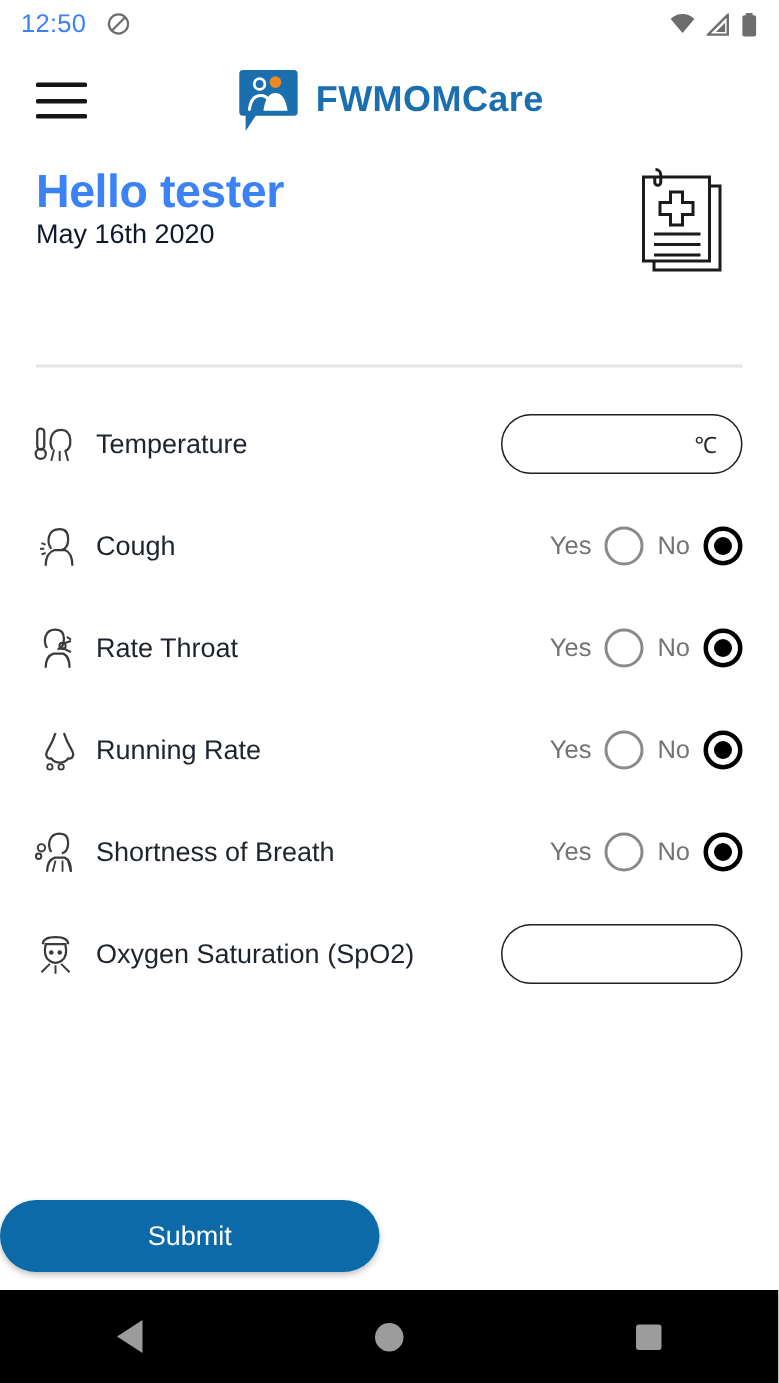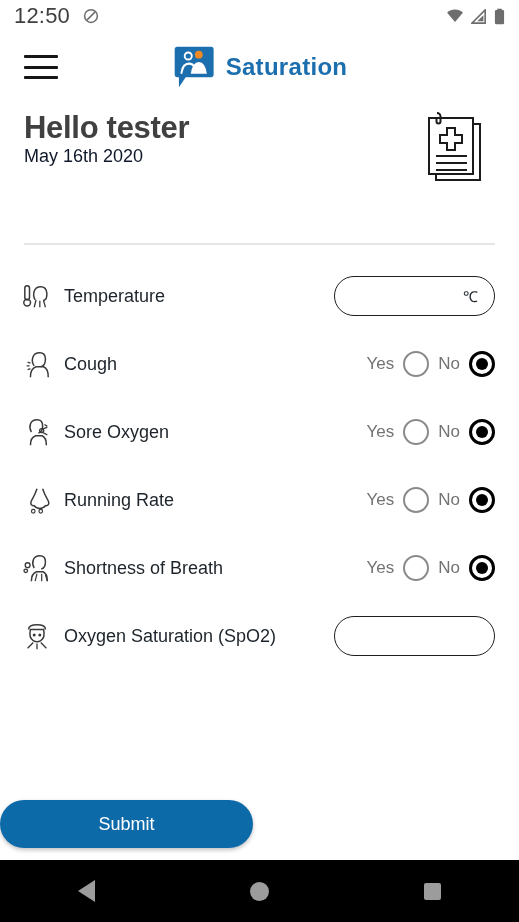--- a/index.html
+++ b/index.html
@@ -9,21 +9,21 @@
     font-family: "Liberation Sans", sans-serif;
     overflow: hidden;
   }
   .phone { position: relative; width: 519px; height: 922px; background: #fff; }
 
   
   .statusbar {
     position: absolute; top: 0; left: 0; width: 519px; height: 32px;
     display: flex; align-items: center; padding: 0 14px;
   }
-  .status-time { font-size: 22px; color: #404040; letter-spacing: .2px; }
+  .status-time { font-size: 17px; color: #3b82f6; letter-spacing: .2px; }
   .status-left-icons { display: flex; align-items: center; margin-left: 12px; }
   .status-right { margin-left: auto; display: flex; align-items: center; gap: 7px; }
 
   
   .appbar {
     position: absolute; top: 32px; left: 0; width: 519px; height: 70px;
     display: flex; align-items: center;
   }
   .hamburger {
     width: 34px; height: 24px; margin-left: 24px;
@@ -33,21 +33,21 @@
   .hamburger span { display: block; height: 3px; width: 34px; background: #161616; border-radius: 1px; }
   .brand {
     position: absolute; left: 50%; transform: translateX(-50%);
     display: flex; align-items: center; gap: 10px;
   }
   .brand-mark { width: 44px; height: 44px; flex: 0 0 44px; }
   .brand-text { font-size: 24px; font-weight: bold; color: #1c6fae; letter-spacing: .3px; }
 
   
   .greeting { position: absolute; top: 110px; left: 24px; width: 470px; }
-  .greet-title { font-size: 31px; font-weight: bold; color: #404040; letter-spacing: -.3px; }
+  .greet-title { font-size: 31px; font-weight: bold; color: #3b82f6; letter-spacing: -.3px; }
   .greet-sub { font-size: 20px; color: #262c33; margin-top: 12px; }
   .greet-date { font-size: 18px; color: #0f172a; }
   .doc-icon { position: absolute; top: 110px; right: 24px; width: 72px; height: 80px; }
 
   .divider {
     position: absolute; top: 243px; left: 24px; width: 471px; height: 2px;
     background: #e4e6e8;
   }
 
   
@@ -134,21 +134,21 @@
         <span></span>
     </div>
     <div class="brand">
       <svg class="brand-mark" viewBox="0 0 48 52">
         <path d="M4 2 h40 a3 3 0 0 1 3 3 v30 a3 3 0 0 1 -3 3 H14 L6 50 V38 H4 a3 3 0 0 1 -3 -3 V5 a3 3 0 0 1 3 -3 z" fill="#1c6fae"></path>
         <circle cx="17" cy="13" r="4.2" fill="none" stroke="#ffffff" stroke-width="2.2"></circle>
         <circle cx="29.5" cy="11.5" r="4.6" fill="#ef8a22"></circle>
         <path d="M9 33 q1.5 -11 9 -11 q4 0 5.5 3" fill="none" stroke="#ffffff" stroke-width="2.4" stroke-linecap="round"></path>
         <path d="M20 34 q2 -14 9.5 -14 q7.5 0 9.5 14 z" fill="#ffffff"></path>
       </svg>
-      <div class="brand-text">Saturation</div>
+      <div class="brand-text">FWMOMCare</div>
     </div>
   </div>
 
   <div class="greeting">
     <div class="greet-title">Hello tester</div>
     <div class="greet-date">May 16th 2020</div>
   </div>
 
   <svg class="doc-icon" viewBox="0 0 72 80">
     <rect x="13" y="14" width="44" height="56" fill="none" stroke="#1b1b1b" stroke-width="2"></rect>
@@ -200,21 +200,21 @@
 
     <div class="row">
       <div class="row-icon">
         <svg width="30" height="30" viewBox="0 0 32 32">
           <path d="M10 16 q-2.5 -4 -1 -8.5 q1.5 -4.5 7 -4.5 q6 0 6 6.5 q0 6.5 -4.5 7.5" fill="none" stroke="#3a3a3a" stroke-width="1.6"></path>
           <path d="M9 30 q0 -8 5.5 -10 l7 0 q4.5 2 4.5 10" fill="none" stroke="#3a3a3a" stroke-width="1.6"></path>
           <path d="M21 13 l6 -2 M21 16 l6 3 M24 8 l3 2" stroke="#3a3a3a" stroke-width="1.4"></path>
           <circle cx="21" cy="14.5" r="2.2" fill="none" stroke="#3a3a3a" stroke-width="1.4"></circle>
         </svg>
       </div>
-      <div class="row-label">Sore Oxygen</div>
+      <div class="row-label">Rate Throat</div>
       <div class="row-control radio-group">
         <span class="radio-lbl">Yes</span>
         <span class="radio"></span>
         <span class="radio-lbl">No</span>
         <span class="radio checked"></span>
       </div>
     </div>
 
     <div class="row">
       <div class="row-icon">

